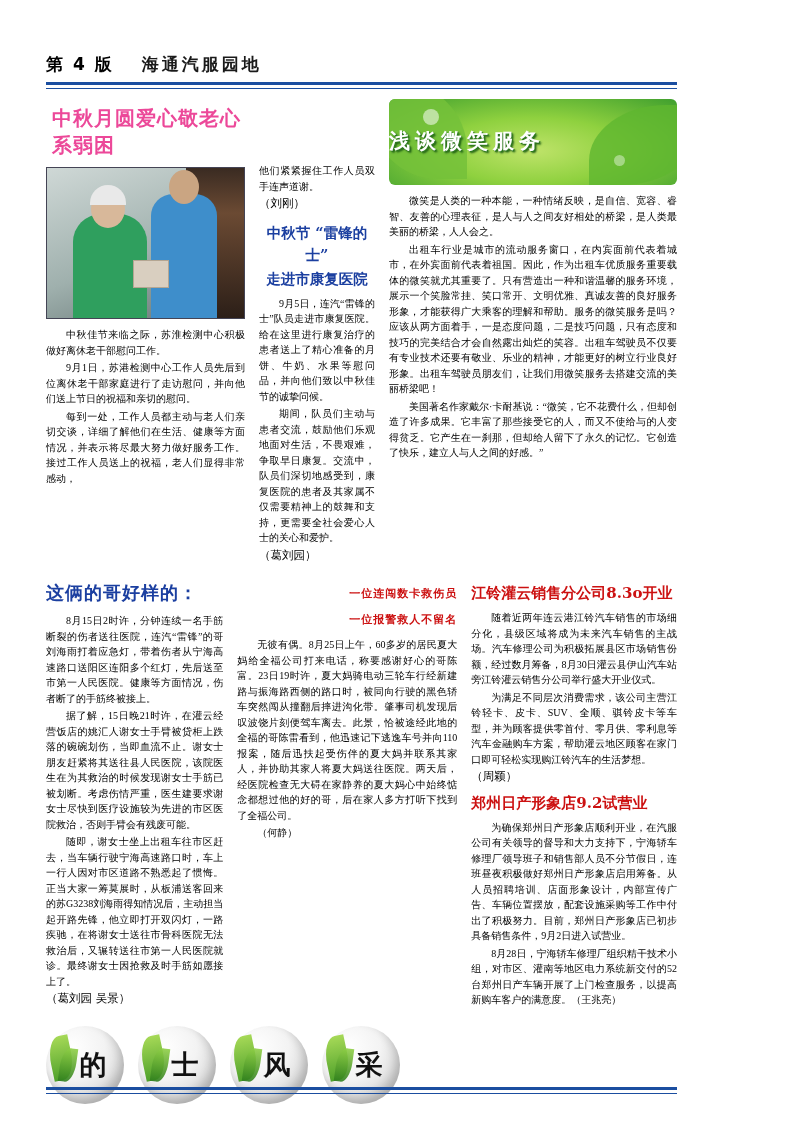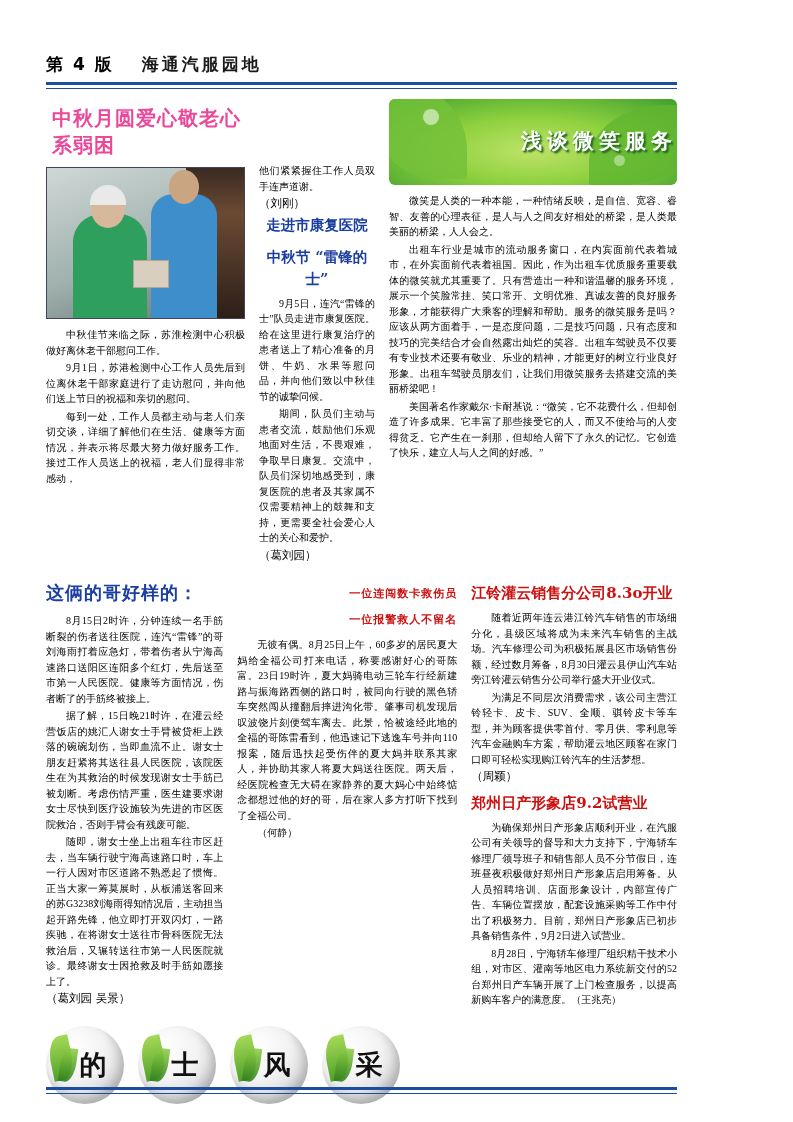--- a/index.html
+++ b/index.html
@@ -89,21 +89,21 @@
   .banner{
     width:288px;height:86px;position:relative;overflow:hidden;
     border-radius:6px;
     background:radial-gradient(ellipse at 50% 60%, #bfe36a 0%, #8fd13f 45%, #3f9f2e 100%);
   }
   .banner .leafL{position:absolute;left:-18px;top:-16px;width:96px;height:96px;border-radius:0 70% 0 70%;background:#74c13a;opacity:.85;}
   .banner .leafR{position:absolute;right:-22px;top:6px;width:110px;height:80px;border-radius:70% 0 70% 0;background:#5fb62f;opacity:.8;}
   .banner .dot1{position:absolute;left:34px;top:10px;width:16px;height:16px;border-radius:50%;background:#ffffff88;}
   .banner .dot2{position:absolute;right:52px;top:56px;width:11px;height:11px;border-radius:50%;background:#ffffff66;}
   .banner .bannertext{
-    position:absolute;left:0;right:0;top:28px;text-align:right;
+    position:absolute;left:0;right:0;top:28px;text-align:left;
     font-size:21px;font-weight:bold;color:#ffffff;letter-spacing:5px;
     text-shadow:1px 1px 0 #2c7a1e,2px 2px 2px #1d5a13;
     font-family:"DejaVu Serif","Liberation Serif",serif;
   }
   
   .sec2{display:flex;gap:14px;margin-top:16px;}
   .s2-left{width:200px;}
   .s2-mid{width:248px;}
   .s2-right{width:232px;}
   .headline-blue{
@@ -182,22 +182,22 @@
         </div>
         <p class="txt" style="margin-top:8px">中秋佳节来临之际，苏淮检测中心积极做好离休老干部慰问工作。</p>
         <p class="txt">9月1日，苏港检测中心工作人员先后到位离休老干部家庭进行了走访慰问，并向他们送上节日的祝福和亲切的慰问。</p>
         <p class="txt">每到一处，工作人员都主动与老人们亲切交谈，详细了解他们在生活、健康等方面情况，并表示将尽最大努力做好服务工作。接过工作人员送上的祝福，老人们显得非常感动，</p>
       </div>
 
       <div class="col c-mid">
         <div style="height:64px"></div>
         <p class="txt noind">他们紧紧握住工作人员双手连声道谢。</p>
         <p class="sign">（刘刚）</p>
+        <div class="sub-head">中秋节 “雷锋的士”</div>
         <div class="sub-head" style="margin-top:0">走进市康复医院</div>
-        <div class="sub-head">中秋节 “雷锋的士”</div>
         <p class="txt" style="margin-top:6px">9月5日，连汽“雷锋的士”队员走进市康复医院。给在这里进行康复治疗的患者送上了精心准备的月饼、牛奶、水果等慰问品，并向他们致以中秋佳节的诚挚问候。</p>
         <p class="txt">期间，队员们主动与患者交流，鼓励他们乐观地面对生活，不畏艰难，争取早日康复。交流中，队员们深切地感受到，康复医院的患者及其家属不仅需要精神上的鼓舞和支持，更需要全社会爱心人士的关心和爱护。</p>
         <p class="sign">（葛刘园）</p>
       </div>
 
       <div class="col c-right">
         <div class="banner">
           <div class="leafL"></div>
           <div class="leafR"></div>
           <div class="dot1"></div>

